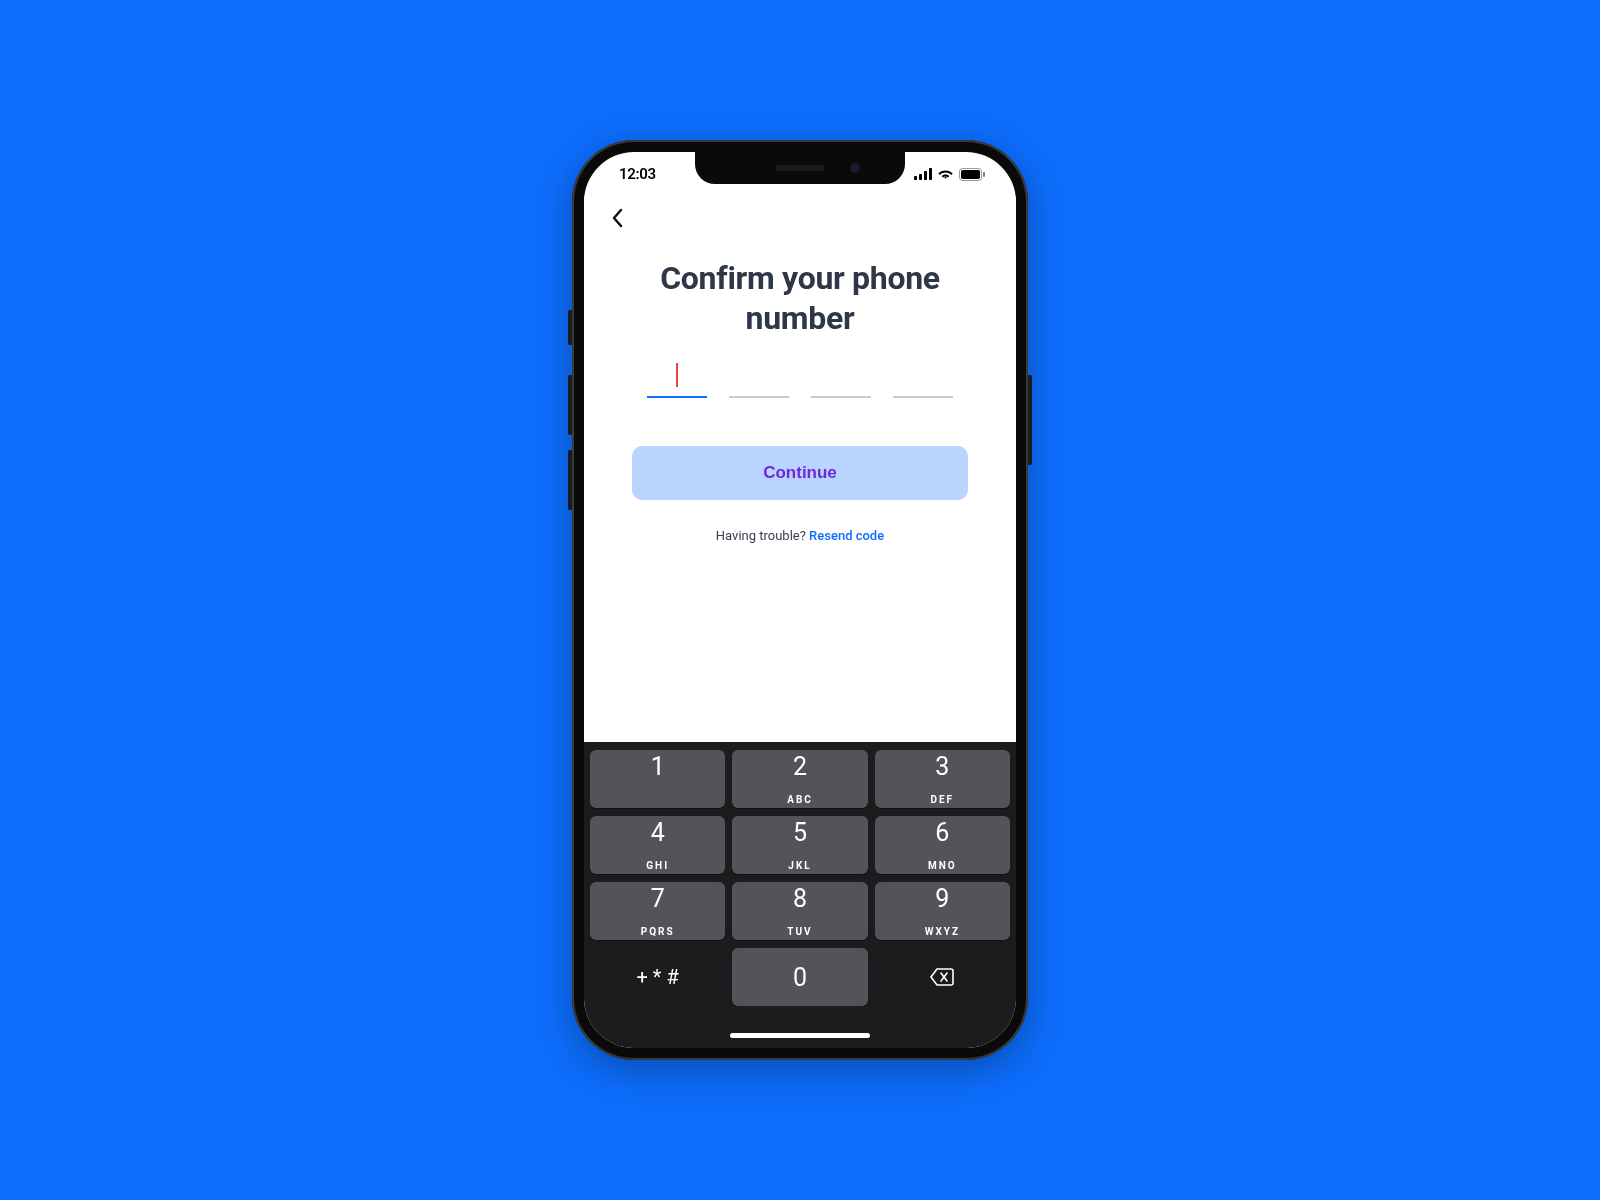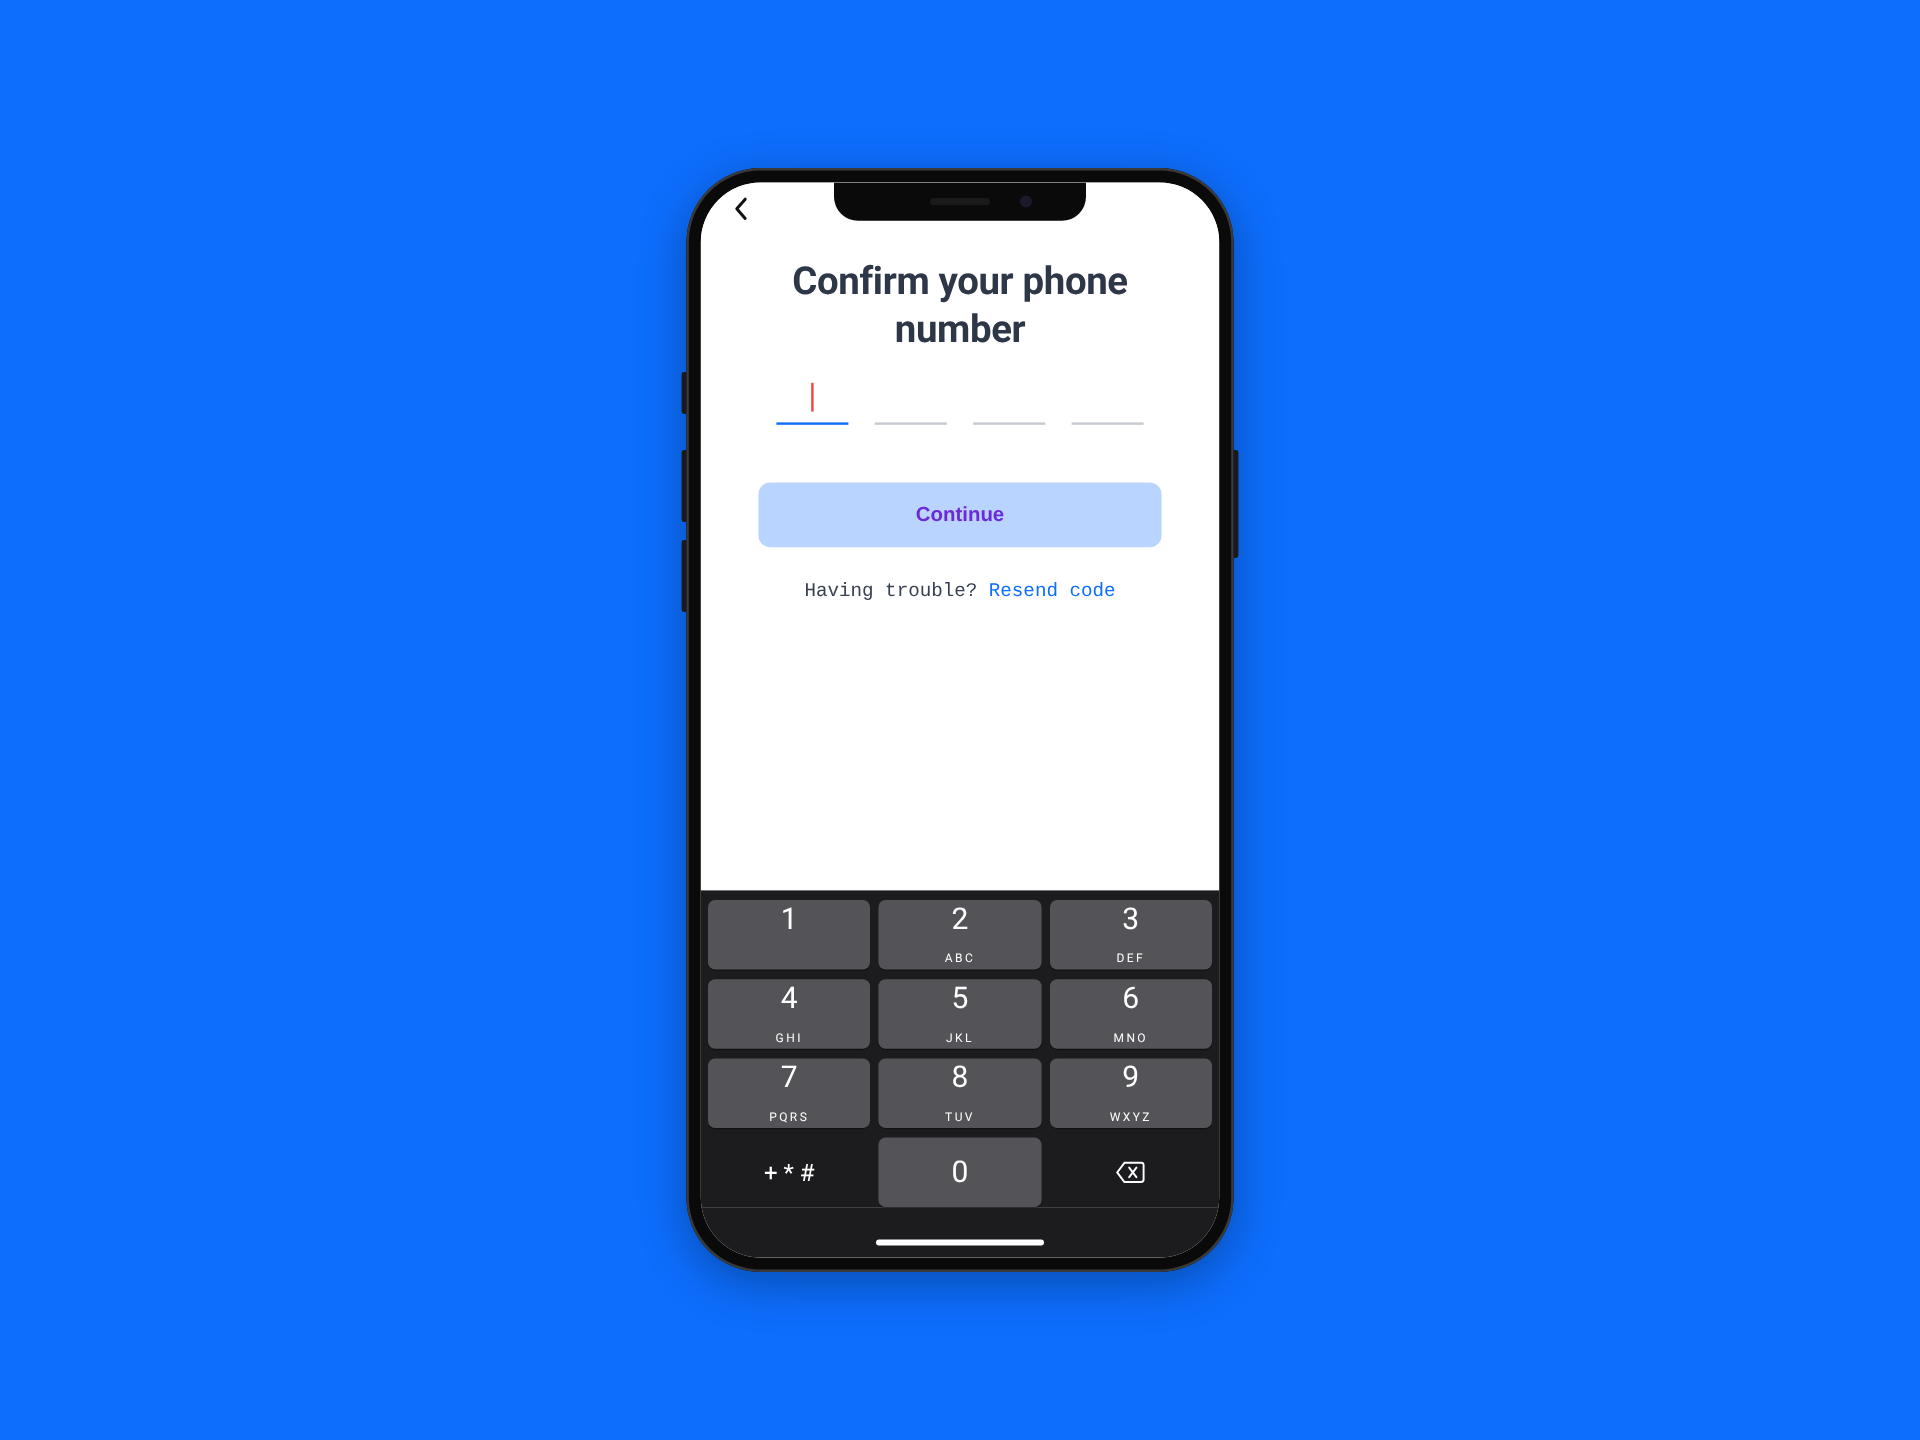--- a/index.html
+++ b/index.html
@@ -225,24 +225,23 @@
       color: #6d28d9;
       border: none;
       border-radius: 10px;
       font-size: 17px;
       font-weight: 600;
       cursor: pointer;
       margin-bottom: 28px;
     }
     
     .trouble-row {
-      font-size: 16px;
+      font-size: 13px;
       color: #374151;
       margin-bottom: 20px;
-      font-family: Liberation Mono, monospace;
     }
     
     .resend-link {
       color: #0d6efd;
       font-weight: 500;
       cursor: pointer;
     }
     
     
     .keypad {
@@ -278,21 +277,21 @@
     }
     
     .key-digit {
       font-size: 25px;
       font-weight: 400;
       line-height: 1;
     }
     
     .key-letters {
       font-size: 10px;
-      font-weight: 400;
+      font-weight: 700;
       letter-spacing: 2px;
       margin-top: 15px;
     }
     
     .key-symbol {
       font-size: 20px;
     }
     
     .delete-key svg {
       fill: #fff;
@@ -324,20 +323,45 @@
     <div class="phone-btn-vol"></div>
   </div>
   <div class="phone-btn-power"></div>
 
   <div class="phone-screen">
     <div class="notch">
       <div class="notch-speaker"></div>
       <div class="notch-camera"></div>
     </div>
 
+    <div class="status-bar">
+      <div class="status-time">12:03</div>
+      <div class="status-icons">
+        <span class="signal-icon">
+          <svg width="18" height="12" viewBox="0 0 18 12">
+              <rect x="0" y="8" width="3" height="4" rx="0.8" fill="#000"></rect>
+              <rect x="5" y="6" width="3" height="6" rx="0.8" fill="#000"></rect>
+              <rect x="10" y="3" width="3" height="9" rx="0.8" fill="#000"></rect>
+              <rect x="15" y="0" width="3" height="12" rx="0.8" fill="#000"></rect>
+            </svg>
+        </span>
+        <span class="wifi-icon">
+          <svg width="17" height="12" viewBox="0 0 17 12">
+              <path d="M8.5 2.5c-2.8 0-5.3 1.1-7.2 2.9l1.5 1.5c1.5-1.4 3.5-2.3 5.7-2.3s4.2.9 5.7 2.3l1.5-1.5C13.8 3.6 11.3 2.5 8.5 2.5zm0 4c-1.5 0-2.9.6-3.9 1.6l1.5 1.5c.6-.6 1.5-1 2.4-1s1.8.4 2.4 1l1.5-1.5c-1-1-2.4-1.6-3.9-1.6zm0 4.2l1.3-1.3c-.3-.3-.8-.5-1.3-.5s-1 .2-1.3.5l1.3 1.3z" fill="#000"></path>
+            </svg>
+        </span>
+        <span class="battery-icon">
+          <svg width="27" height="13" viewBox="0 0 27 13">
+              <rect x="0.5" y="0.5" width="22" height="12" rx="3" stroke="#000" stroke-opacity="0.4" fill="none"></rect>
+              <rect x="2" y="2" width="19" height="9" rx="1.8" fill="#000"></rect>
+              <rect x="24" y="4" width="2" height="5" rx="1" fill="#000" fill-opacity="0.5"></rect>
+            </svg>
+        </span>
+      </div>
+    </div>
 
     <div class="app-content">
       <div class="nav-bar">
         <div class="back-button">
           <svg width="12" height="20" viewBox="0 0 12 20">
               <path d="M10 2 L3 10 L10 18" stroke="#111" stroke-width="2.5" fill="none" stroke-linecap="round" stroke-linejoin="round"></path>
             </svg>
         </div>
       </div>
 

